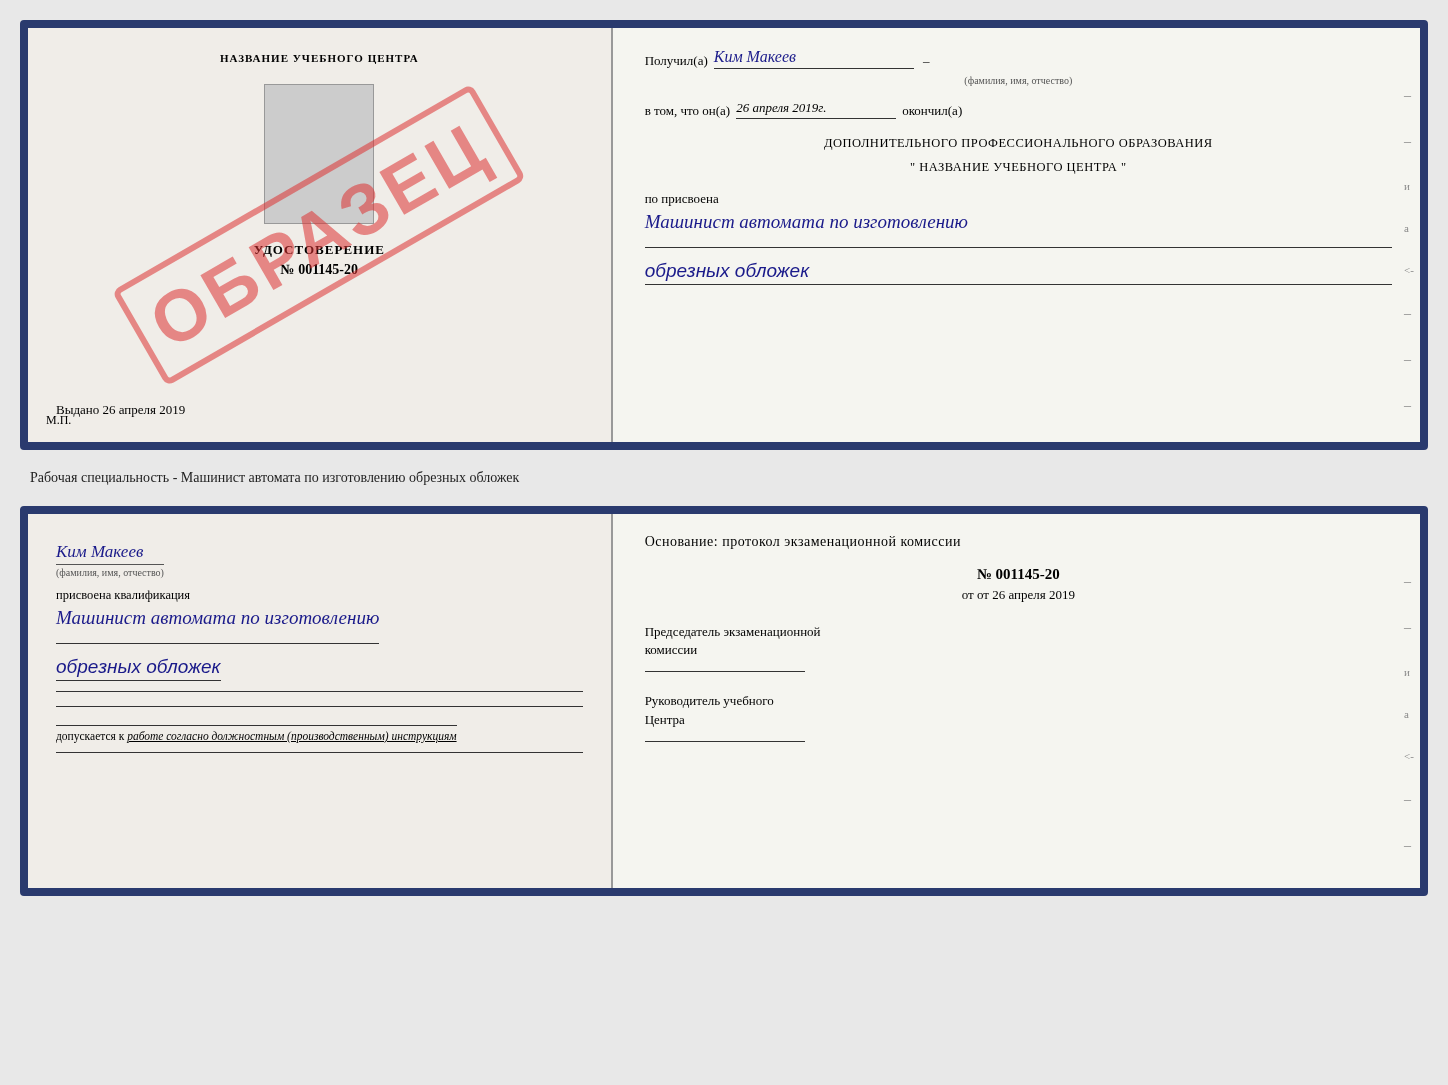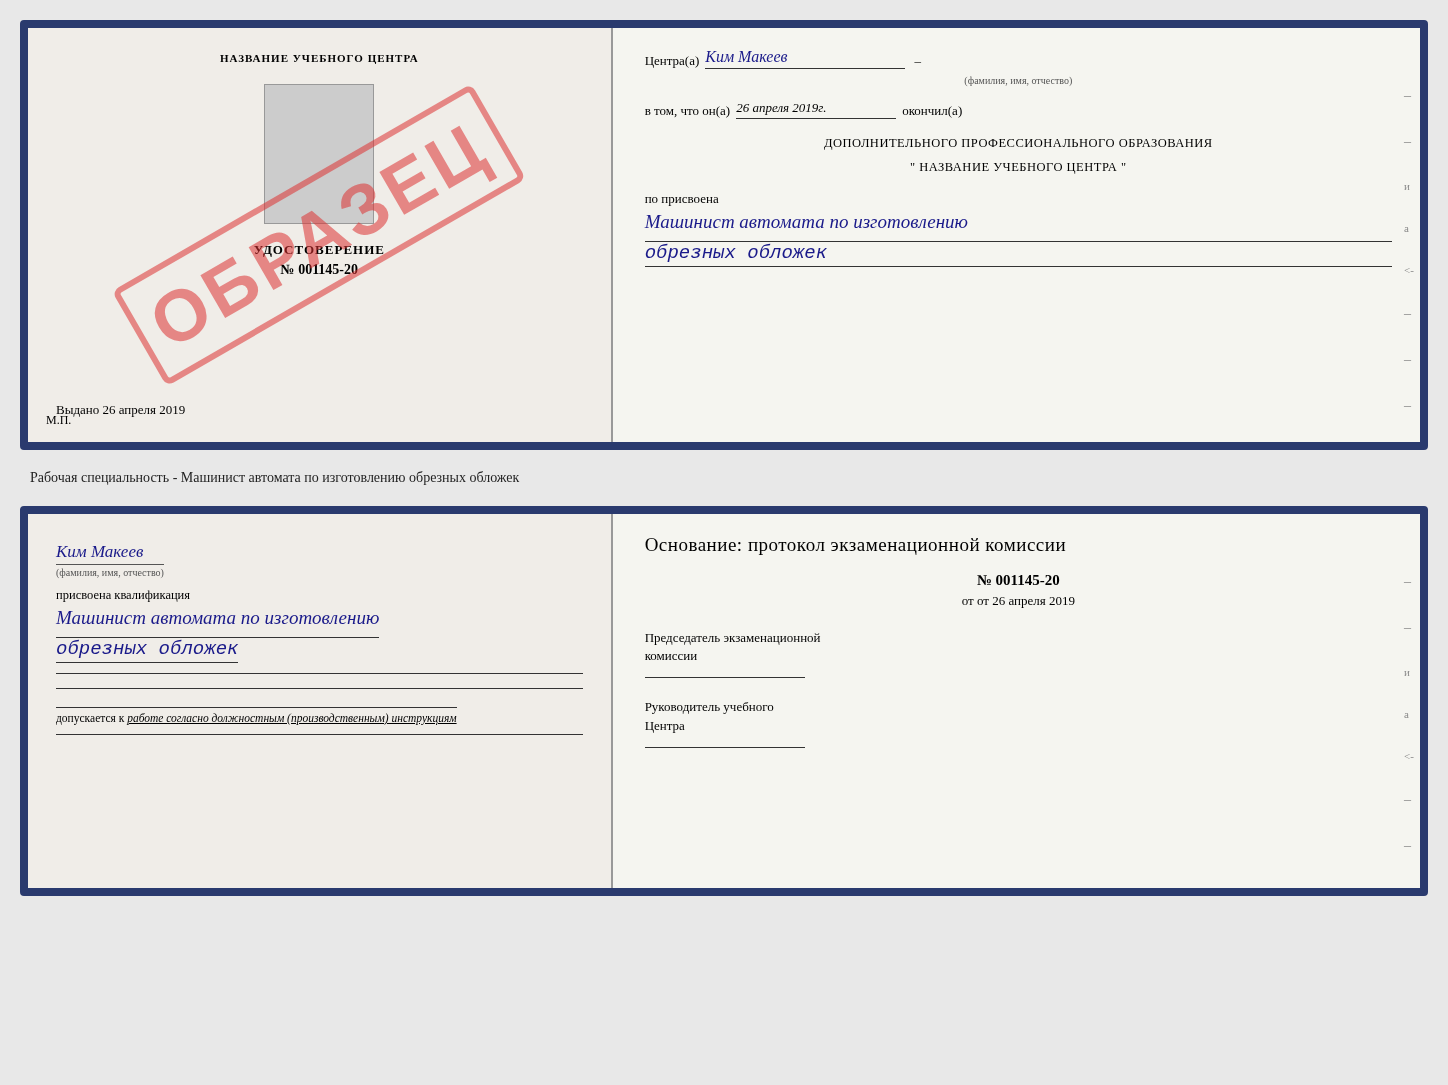--- a/index.html
+++ b/index.html
@@ -166,27 +166,27 @@
       margin-top: 14px;
       margin-bottom: 4px;
     }
 
     .cursive-big {
       font-family: 'Palatino Linotype', Palatino, serif;
       font-style: italic;
       font-size: 19px;
       color: #1a1a8a;
       border-bottom: 1px solid #333;
-      padding-bottom: 8px;
+      padding-bottom: 14px;
       display: block;
-      margin-bottom: 0;
+      margin-bottom: 12px;
     }
 
     .cursive-big-line2 {
-      font-family: Liberation Mono, monospace;
+      font-family: Liberation Sans, sans-serif;
       font-style: italic;
       font-size: 19px;
       color: #1a1a8a;
       border-bottom: 1px solid #333;
       padding-bottom: 2px;
       display: block;
     }
 
     .right-side-lines {
       position: absolute;
@@ -255,21 +255,21 @@
 
     .bottom-blank-line {
       border-bottom: 1px solid #333;
       width: 100%;
       height: 1px;
       margin: 10px 0 4px 0;
     }
 
     
     .osnovanie-label {
-      font-size: 19px;
+      font-size: 14px;
       letter-spacing: 0.5px;
       margin-bottom: 16px;
     }
 
     .protocol-number {
       font-size: 15px;
       font-weight: bold;
       text-align: center;
       margin: 8px 0 4px;
     }
@@ -322,21 +322,21 @@
       <div class="udostoverenie-label">УДОСТОВЕРЕНИЕ</div>
       <div class="number-label">№ 001145-20</div>
       <div class="obrazec-stamp">ОБРАЗЕЦ</div>
       <div class="vydano-line">Выдано 26 апреля 2019</div>
       <div class="mp-line">М.П.</div>
     </div>
 
     <div class="cert-right">
 
       <div class="line-field">
-        <span class="field-label">Центра(а)</span>
+        <span class="field-label">Получил(а)</span>
         <span class="field-value-cursive">Ким Макеев</span>
         <span class="field-label">&nbsp;–</span>
       </div>
       <div class="field-hint">(фамилия, имя, отчество)</div>
 
       <div class="line-field" style="margin-top: 14px;">
         <span class="field-label">в том, что он(а)</span>
         <span style="font-style:italic;font-size:13px;border-bottom:1px solid #333;padding-bottom:2px;min-width:160px;">26 апреля 2019г.</span>
         <span class="field-label">окончил(а)</span>
       </div>

